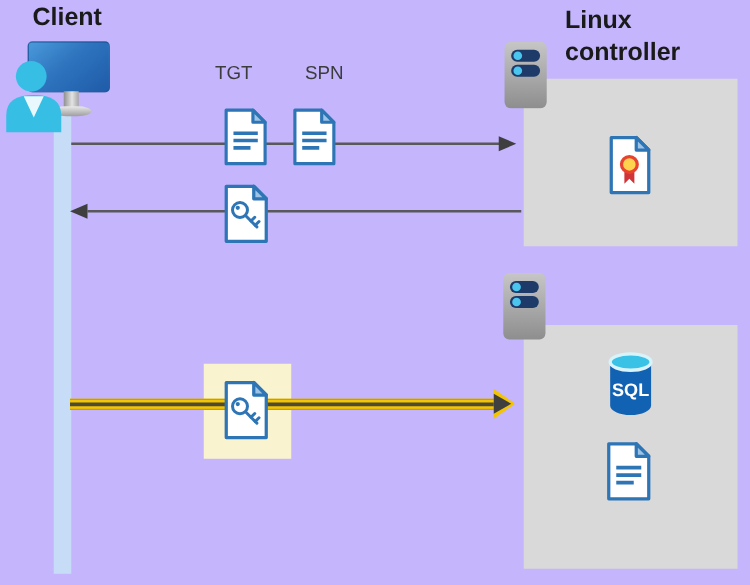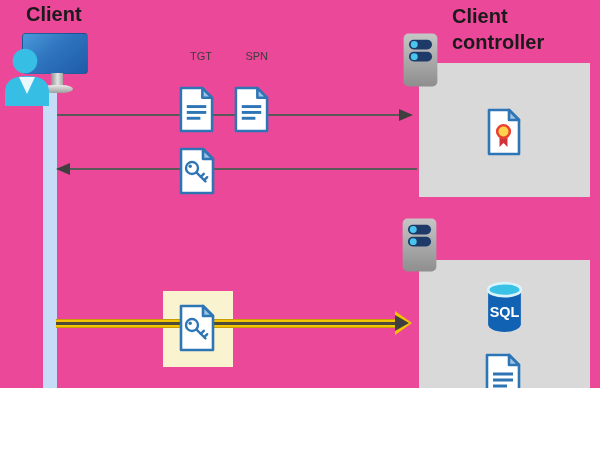--- a/index.html
+++ b/index.html
@@ -1,22 +1,22 @@
 <!DOCTYPE html>
 <html><head>
 <meta charset="utf-8">
 <style>
   html,body{margin:0;padding:0;background:#fff;}
-  .canvas{position:relative;width:600px;height:388px;background:#ec4899;overflow:hidden;
+  .canvas{position:relative;width:600px;height:468px;background:#c4b5fd;overflow:hidden;
           font-family:"Liberation Sans", sans-serif;}
   .abs{position:absolute;}
 
   
   .heading{font-weight:bold;font-size:20px;line-height:26px;color:#1a1a1a;}
-  .sublabel{font-size:11px;color:#3c3c3c;text-align:right;}
+  .sublabel{font-size:15px;color:#3c3c3c;text-align:left;}
   .filelabel{font-size:21px;color:#3c3c3c;text-align:center;}
 
   
   .lifeline{left:43px;top:90px;width:14px;height:369px;background:#C7DDF7;z-index:1;}
 
   
   .client-icon{left:3px;top:33px;width:95px;height:75px;z-index:3;}
   .monitor{position:absolute;left:19px;top:0;width:66px;height:41px;border-radius:4px;
            background:linear-gradient(140deg,#4A9ADB 0%,#2E74BE 45%,#1F5BA8 100%);
            border:1px solid rgba(23,66,120,.45);box-sizing:border-box;}
@@ -52,21 +52,21 @@
   .zone-dc{left:419px;top:63px;width:171px;height:134px;}
   .zone-linux{left:419px;top:260px;width:171px;height:195px;}
 
   .icon{z-index:4;}
   .srv{z-index:5;}
 
   .dc-label{left:452px;top:3px;width:132px;}
   .linux-label{left:452px;top:223px;width:148px;}
   .client-label{left:26px;top:1px;}
   .tgt-label{left:172px;top:50px;width:40px;}
-  .spn-label{left:228px;top:50px;width:40px;}
+  .spn-label{left:244px;top:50px;width:40px;}
   .keytab-label{left:419px;top:413px;width:171px;}
 </style>
 </head>
 <body>
 
 <div class="canvas">
 
   <div class="abs heading client-label">Client</div>
 
   <div class="abs lifeline"></div>
@@ -127,21 +127,21 @@
     <path d="M3 2 H25 L35 12 V46 H3 Z" fill="#ffffff" stroke="#2E75B6" stroke-width="2.6" stroke-linejoin="round"></path>
     <path d="M25 2 L25 12 H35 Z" fill="#9DC3E6" stroke="#2E75B6" stroke-width="2.6" stroke-linejoin="round"></path>
     <circle cx="14" cy="21" r="6" fill="none" stroke="#2E75B6" stroke-width="2.4"></circle>
     <circle cx="12.2" cy="19.2" r="1.7" fill="#2E75B6"></circle>
     <path d="M18.6 25.6 L27.5 34.5" stroke="#2E75B6" stroke-width="2.4" stroke-linecap="round"></path>
     <path d="M22.8 29.8 L25.8 26.8" stroke="#2E75B6" stroke-width="2.4" stroke-linecap="round"></path>
     <path d="M26.2 33.2 L29.2 30.2" stroke="#2E75B6" stroke-width="2.4" stroke-linecap="round"></path>
   </svg>
 
   <div class="abs zone zone-dc"></div>
-  <div class="abs heading dc-label">Client controller</div>
+  <div class="abs heading dc-label">Linux controller</div>
 
   <svg class="abs srv" style="left:403px;top:33px;" width="35" height="54" viewBox="0 0 36 56">
     <defs>
       <linearGradient id="srv-grad" x1="0" y1="0" x2="0" y2="1">
         <stop offset="0" stop-color="#C6C6C6"></stop>
           <stop offset="1" stop-color="#8E8E8E"></stop>
       </linearGradient>
     </defs>
     <rect x="0.5" y="0.5" width="35" height="55" rx="5" fill="url(#srv-grad)"></rect>
     <rect x="6" y="7" width="24" height="10" rx="5" fill="#1E3A69"></rect>

